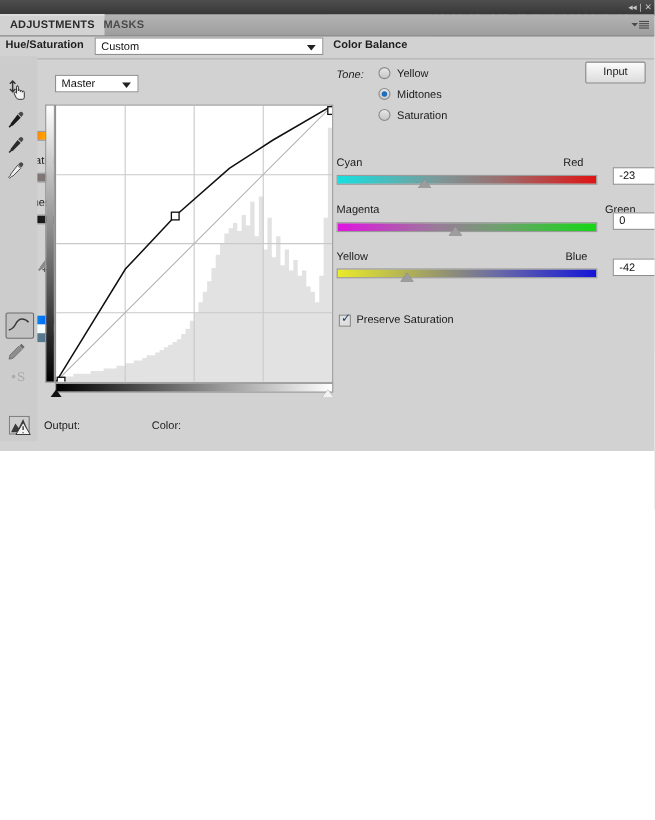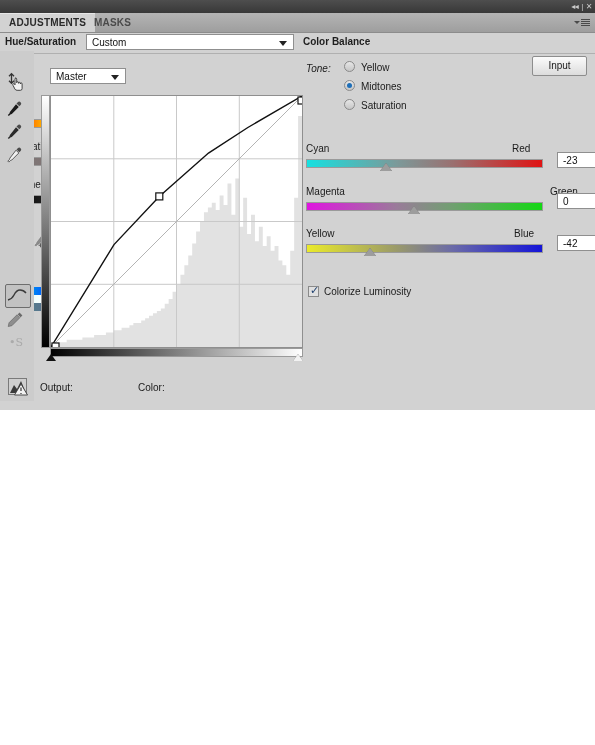--- a/index.html
+++ b/index.html
@@ -290,21 +290,21 @@
   <div class="sl-thumb gray" style="left:110px;top:206px;"></div>
   <div class="sl-val" style="left:259px;top:193px;">0</div>
 
   <div class="sl-label" style="left:8px;top:228px;">Yellow</div>
   <div class="sl-label" style="left:216px;top:228px;">Blue</div>
   <div class="sl-track g-yb" style="left:8px;top:244px;width:237px;"></div>
   <div class="sl-thumb gray" style="left:66px;top:248px;"></div>
   <div class="sl-val" style="left:259px;top:235px;">-42</div>
 
   <div class="cbox on" style="left:10px;top:286px;"></div>
-  <div class="cb-label" style="left:26px;top:286px;">Colorize Luminosity</div>
+  <div class="cb-label" style="left:26px;top:286px;">Preserve Saturation</div>
 </div>
 
 <div id="watermark">www.ps88.com.cn</div>
 
 <div id="curves-panel">
 
   <div class="titlebar">
     <div class="tb-ctrls">
       <span>◂◂</span>
       <span>|</span>

